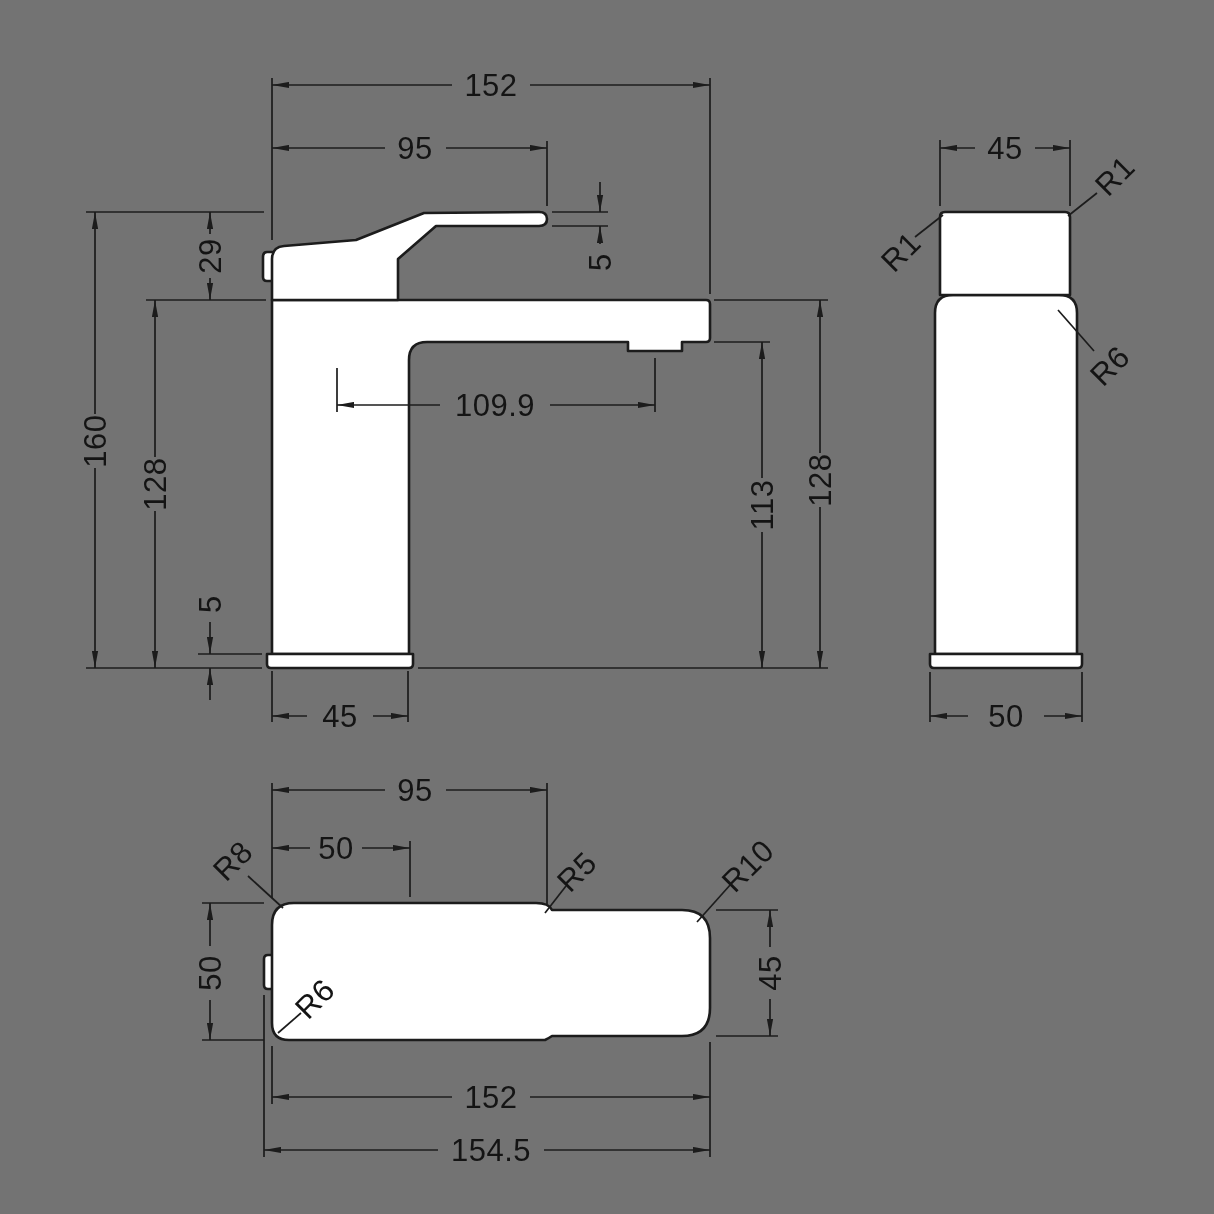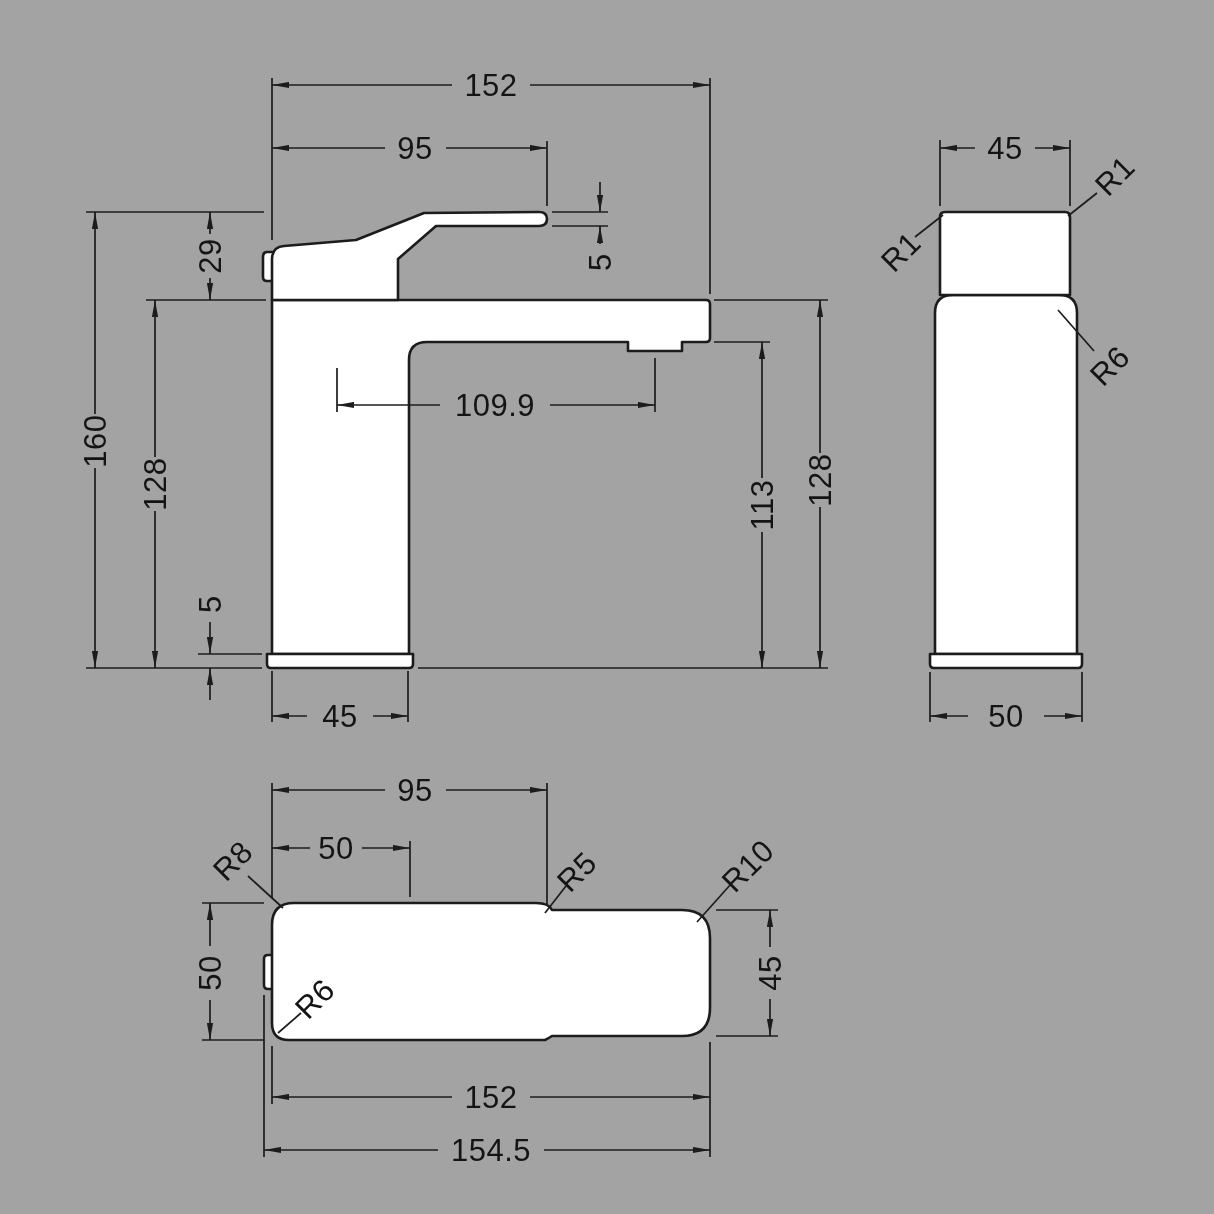--- a/index.html
+++ b/index.html
@@ -1,16 +1,16 @@
 <!DOCTYPE html>
 <html><head>
 <meta charset="utf-8">
 <style>
   html,body{margin:0;padding:0;background:#ffffff;}
-  .canvas{width:1214px;height:1214px;background:#a3a3a3;position:relative;overflow:hidden;}
+  .canvas{width:1214px;height:1214px;background:#737373;position:relative;overflow:hidden;}
   svg{display:block;}
   .part{fill:#ffffff;stroke:#1c1c1c;stroke-width:2.6;stroke-linejoin:round;stroke-linecap:round;}
   .thin{fill:none;stroke:#1c1c1c;stroke-width:1.7;stroke-linecap:butt;}
   text.dim{font-family:"Liberation Sans",sans-serif;font-size:31px;fill:#141414;text-anchor:middle;dominant-baseline:central;letter-spacing:0.5px;}
 </style>
 </head>
 <body>
 
 <div class="canvas">
 <svg width="1214" height="1214" viewBox="0 0 1214 1214" xmlns="http://www.w3.org/2000/svg">

